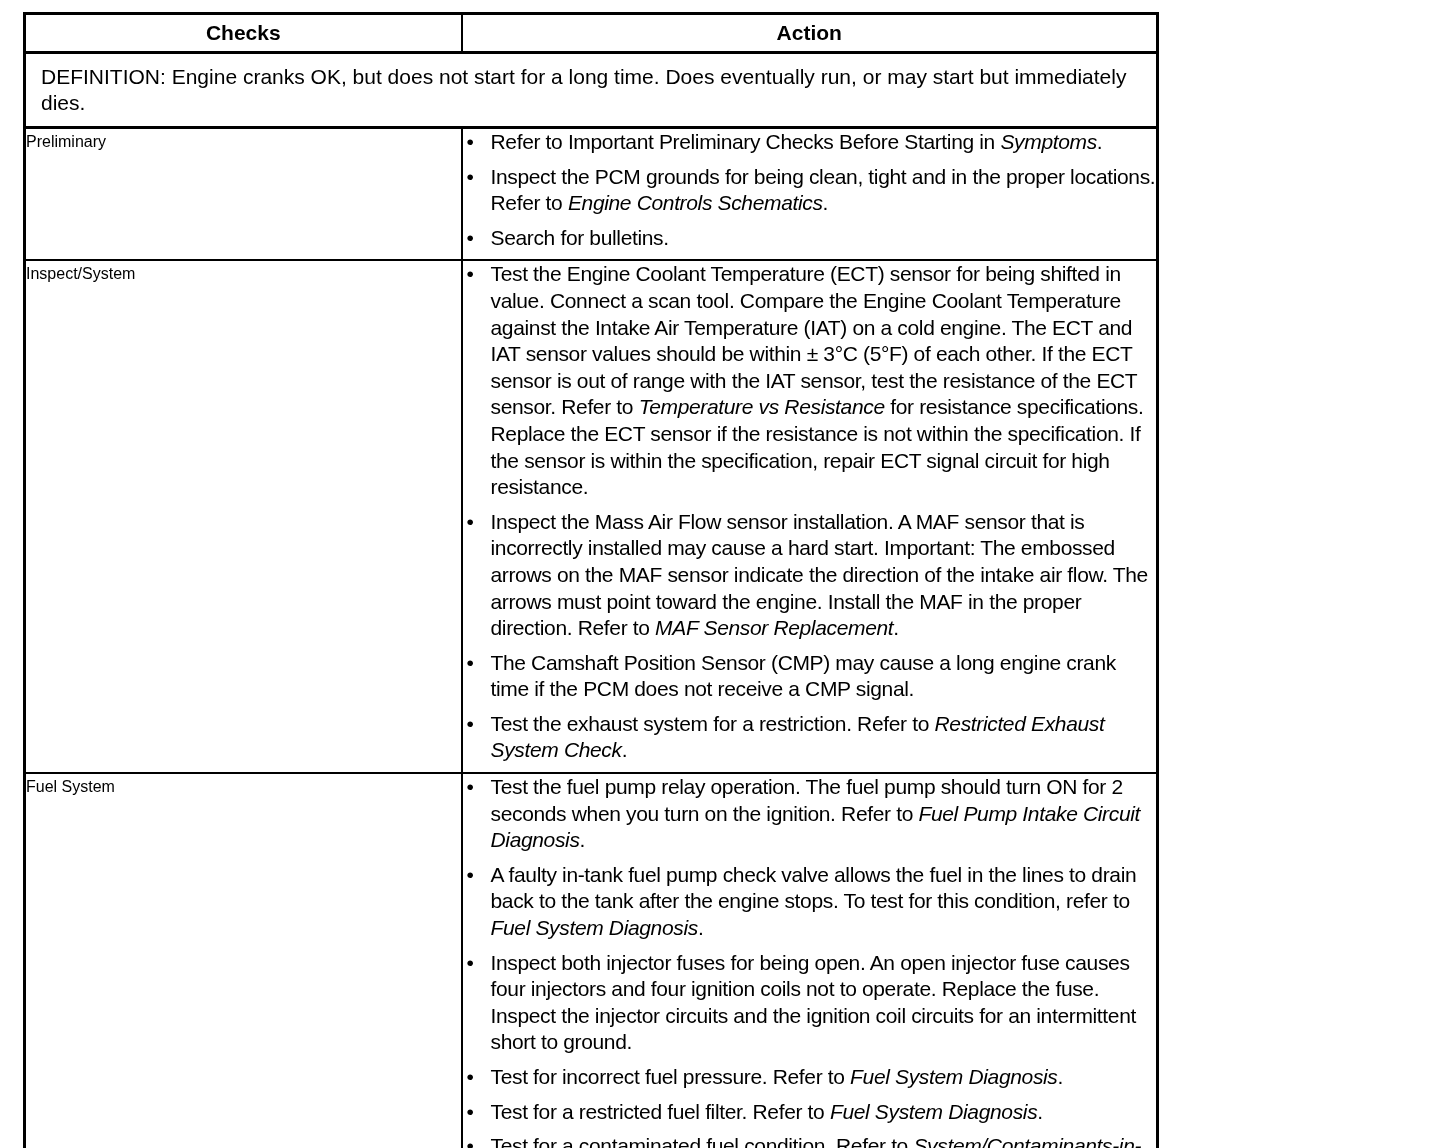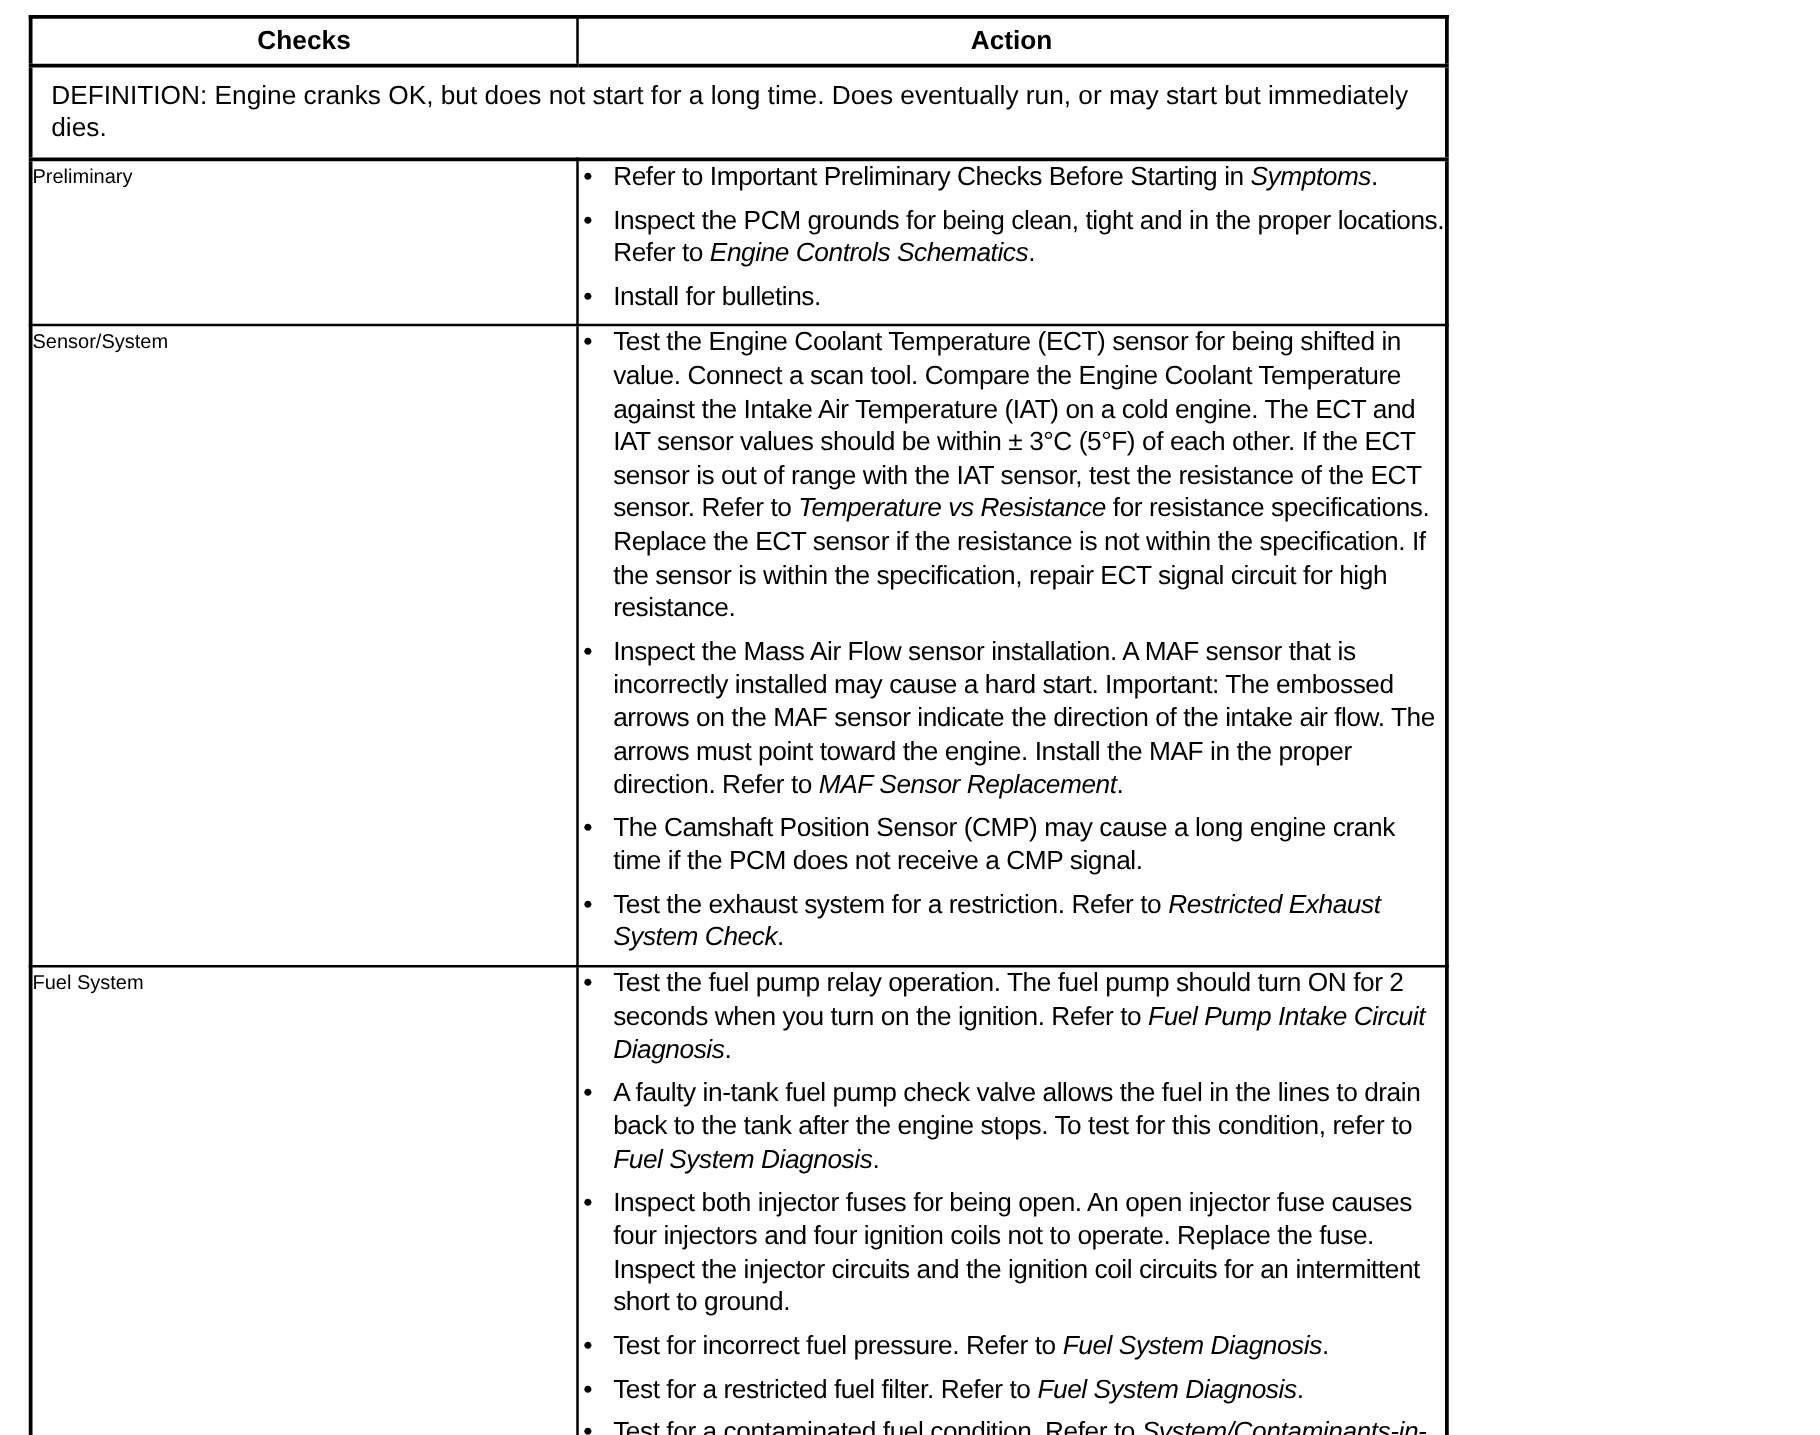--- a/index.html
+++ b/index.html
@@ -94,26 +94,26 @@
     <tr class="def-row">
       <td colspan="2">DEFINITION: Engine cranks OK, but does not start for a long time. Does eventually run, or may start but immediately dies.</td>
     </tr>
 
     <tr>
       <td class="check-label">Preliminary</td>
       <td class="action-cell">
         <ul class="bullets">
             <li><span class="bullet">•</span><span>Refer to Important Preliminary Checks Before Starting in </span><span class="ital">Symptoms</span><span>.</span></li>
             <li><span class="bullet">•</span><span>Inspect the PCM grounds for being clean, tight and in the proper locations. Refer to </span><span class="ital">Engine Controls Schematics</span><span>.</span></li>
-            <li><span class="bullet">•</span><span>Install for bulletins.</span></li>
+            <li><span class="bullet">•</span><span>Search for bulletins.</span></li>
           </ul>
       </td>
     </tr>
     <tr>
-      <td class="check-label">Sensor/System</td>
+      <td class="check-label">Inspect/System</td>
       <td class="action-cell">
         <ul class="bullets">
             <li><span class="bullet">•</span><span>Test the Engine Coolant Temperature (ECT) sensor for being shifted in value. Connect a scan tool. Compare the Engine Coolant Temperature against the Intake Air Temperature (IAT) on a cold engine. The ECT and IAT sensor values should be within ± 3°C (5°F) of each other. If the ECT sensor is out of range with the IAT sensor, test the resistance of the ECT sensor. Refer to </span><span class="ital">Temperature vs Resistance</span><span> for resistance specifications. Replace the ECT sensor if the resistance is not within the specification. If the sensor is within the specification, repair ECT signal circuit for high resistance.</span></li>
             <li><span class="bullet">•</span><span>Inspect the Mass Air Flow sensor installation. A MAF sensor that is incorrectly installed may cause a hard start. Important: The embossed arrows on the MAF sensor indicate the direction of the intake air flow. The arrows must point toward the engine. Install the MAF in the proper direction. Refer to </span><span class="ital">MAF Sensor Replacement</span><span>.</span></li>
             <li><span class="bullet">•</span><span>The Camshaft Position Sensor (CMP) may cause a long engine crank time if the PCM does not receive a CMP signal.</span></li>
             <li><span class="bullet">•</span><span>Test the exhaust system for a restriction. Refer to </span><span class="ital">Restricted Exhaust System Check</span><span>.</span></li>
           </ul>
       </td>
     </tr>
     <tr>

